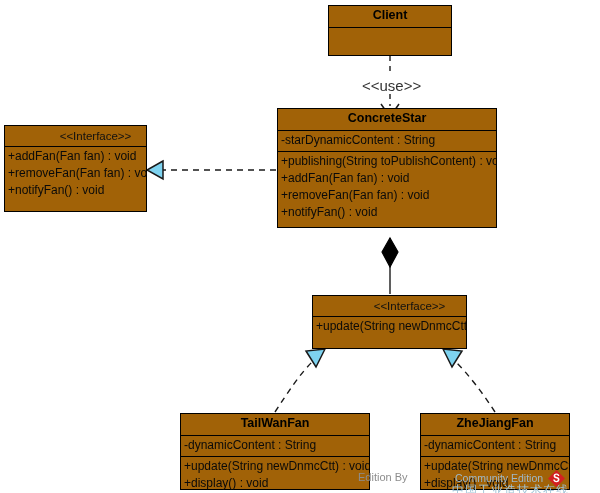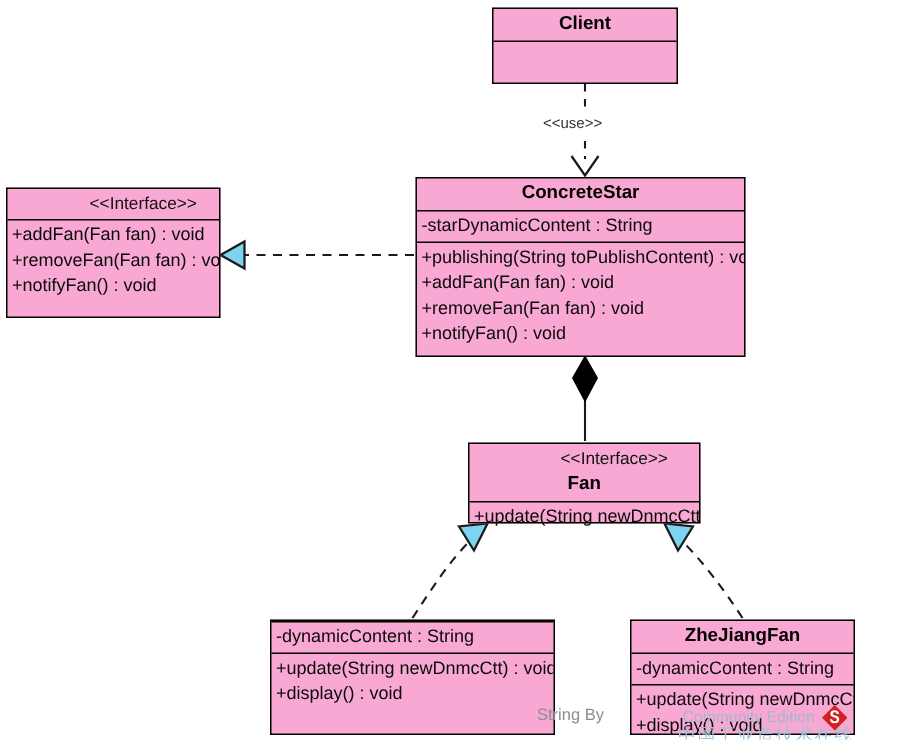--- a/index.html
+++ b/index.html
@@ -24,21 +24,21 @@
     left: 0;
     top: 0;
     width: 600px;
     height: 493px;
     overflow: visible;
   }
   .uml-class {
     position: absolute;
     box-sizing: border-box;
     border: 1.5px solid #000000;
-    background: #f9a8d4;
+    background: #a16207;
     z-index: 5;
   }
   .compartment {
     box-sizing: border-box;
     padding: 1px 0 2px 0;
   }
   .compartment.divider {
     border-top: 1.5px solid #000000;
   }
   .cls-stereotype {
@@ -63,21 +63,21 @@
     line-height: 17px;
     padding-left: 3px;
     white-space: nowrap;
     overflow: hidden;
   }
   .empty-body {
     height: 32px;
   }
   .edge-label {
     position: absolute;
-    font-size: 10px;
+    font-size: 15px;
     color: #333333;
     white-space: nowrap;
     z-index: 6;
   }
   .watermark {
     position: absolute;
     z-index: 9;
     white-space: nowrap;
     pointer-events: none;
   }
@@ -146,46 +146,48 @@
     <div class="compartment">
       <div class="cls-stereotype">&lt;&lt;Interface&gt;&gt;</div>
     </div>
     <div class="compartment divider">
       <div class="member">+addFan(Fan fan) : void</div>
       <div class="member">+removeFan(Fan fan) : void</div>
       <div class="member">+notifyFan() : void</div>
     </div>
   </div>
 
-  <div class="uml-class" style="left:277px; top:118px; width:220px; height:120px;">
+  <div class="uml-class" style="left:277px; top:108px; width:220px; height:120px;">
     <div class="compartment">
       <div class="cls-name">ConcreteStar</div>
     </div>
     <div class="compartment divider">
       <div class="member">-starDynamicContent : String</div>
     </div>
     <div class="compartment divider">
       <div class="member">+publishing(String toPublishContent) : void</div>
       <div class="member">+addFan(Fan fan) : void</div>
       <div class="member">+removeFan(Fan fan) : void</div>
       <div class="member">+notifyFan() : void</div>
     </div>
   </div>
 
   <div class="uml-class" style="left:312px; top:295px; width:155px; height:54px;">
     <div class="compartment">
       <div class="cls-stereotype">&lt;&lt;Interface&gt;&gt;</div>
-      <div class="cls-name">Fan</div>
     </div>
     <div class="compartment divider">
       <div class="member">+update(String newDnmcCtt)</div>
     </div>
   </div>
 
   <div class="uml-class" style="left:180px; top:413px; width:190px; height:77px;">
+    <div class="compartment">
+      <div class="cls-name">TailWanFan</div>
+    </div>
     <div class="compartment divider">
       <div class="member">-dynamicContent : String</div>
     </div>
     <div class="compartment divider">
       <div class="member">+update(String newDnmcCtt) : void</div>
       <div class="member">+display() : void</div>
     </div>
   </div>
 
   <div class="uml-class" style="left:420px; top:413px; width:150px; height:77px;">
@@ -196,21 +198,21 @@
       <div class="member">-dynamicContent : String</div>
     </div>
     <div class="compartment divider">
       <div class="member">+update(String newDnmcCtt) : void</div>
       <div class="member">+display() : void</div>
     </div>
   </div>
 
   <div class="edge-label" style="left:362px; top:77px;">&lt;&lt;use&gt;&gt;</div>
 
-  <div class="watermark wm-powered" style="left:358px; top:471px;">String By</div>
+  <div class="watermark wm-powered" style="left:358px; top:471px;">Edition By</div>
   <div class="watermark wm-edition" style="left:455px; top:472px;text-align:right;">Community Edition</div>
   <div class="watermark wm-cn" style="left:452px; top:482px;">中国工业造技术在线</div>
 
   <svg class="wm-logo" style="left:548px; top:470px;" viewBox="0 0 20 20" xmlns="http://www.w3.org/2000/svg">
     <path d="M10 0 L20 10 L10 20 L0 10 Z" fill="#d32020"></path>
     <path d="M10 4.2 C7.6 4.2 6.6 5.6 6.6 7 C6.6 8.4 7.7 9.2 9.2 9.6
              C10.9 10.1 11.6 10.4 11.6 11.3 C11.6 12.2 10.9 12.8 9.9 12.8
              C8.8 12.8 8 12.2 7.9 11.2 L6.2 11.2 C6.3 13.2 7.7 14.3 9.9 14.3
              C12.2 14.3 13.5 13.1 13.5 11.2 C13.5 9.5 12.3 8.8 10.6 8.3
              C9.1 7.9 8.5 7.6 8.5 6.8 C8.5 6.1 9.1 5.6 10 5.6

